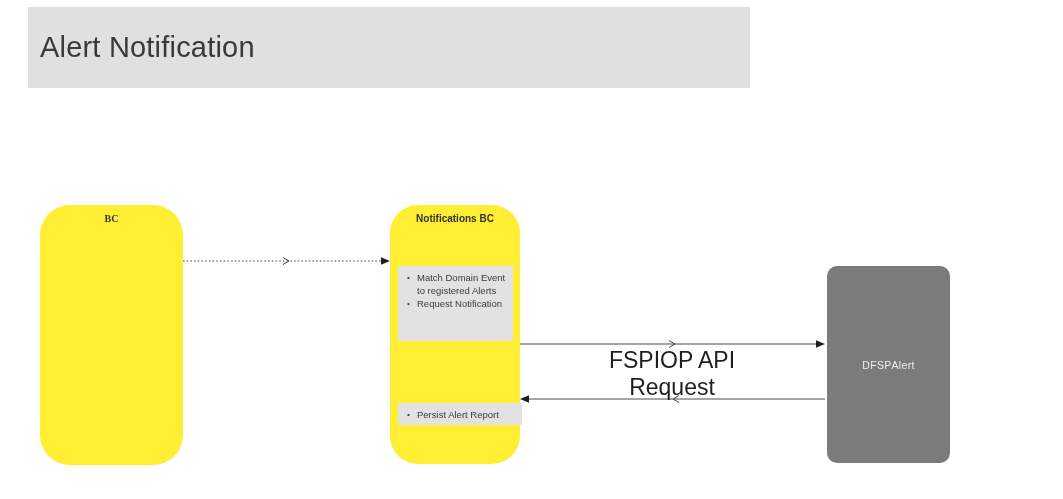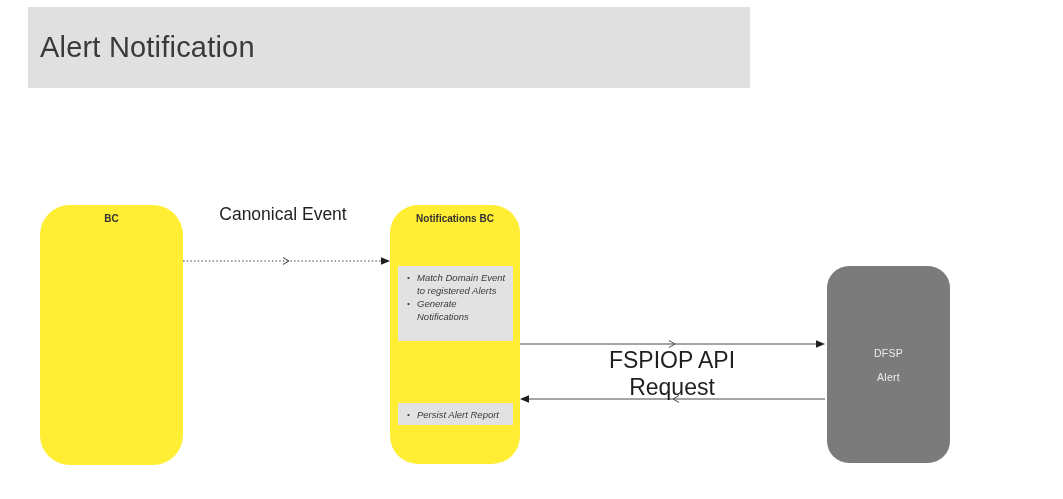--- a/index.html
+++ b/index.html
@@ -26,40 +26,40 @@
   }
   
   .node{
     position:absolute;border-radius:30px;background:var(--component-yellow);
     box-sizing:border-box;
   }
   .node .node-label{
     display:block;text-align:center;padding-top:8px;
     font-size:10px;font-weight:700;color:#333333;
   }
-  .bc-box{left:40px;top:205px;width:143px;height:260px;}
+  .bc-box{left:40px;top:205px;width:143px;height:260px;font-family:Liberation Serif, serif;}
   .notif-box{left:390px;top:205px;width:130px;height:259px;border-radius:28px;}
   
   .task-box{
-    position:absolute;background:var(--task-box-gray);box-sizing:border-box;font-style:italic;
+    position:absolute;background:var(--task-box-gray);box-sizing:border-box;
   }
   .task-box-1{left:398px;top:266px;width:115px;height:75px;padding:5px 3px 0 8px;}
-  .task-box-2{left:398px;top:403px;width:115px;height:22px;padding:0 3px 0 8px;display:flex;align-items:center;}
+  .task-box-2{left:398px;top:403px;width:124px;height:22px;padding:0 3px 0 8px;display:flex;align-items:center;}
   .task-list{margin:0;padding:0;list-style:none;}
   .task-list li{
     position:relative;padding-left:11px;font-size:9.5px;line-height:13px;color:#3A3A3A;
   }
   .task-list li::before{
     content:"•";position:absolute;left:1px;top:0;font-size:8px;color:#3A3A3A;
   }
   
   .dfsp-box{
     position:absolute;left:827px;top:266px;width:123px;height:197px;
-    border-radius:22px;background:var(--dfsp-gray);
-    display:flex;flex-direction:column;align-items:center;justify-content:center;
+    border-radius:10px;background:var(--dfsp-gray);
+    display:flex;flex-direction:row;align-items:center;justify-content:center;
   }
   .dfsp-box span{
     display:block;font-size:10.5px;line-height:24px;color:#EDEDED;text-align:center;
     letter-spacing:0.3px;
   }
   
   .edge-label{
     position:absolute;text-align:center;color:var(--text-dark);
   }
   .canonical-label{
@@ -98,31 +98,30 @@
       <path d="M679 395.5 L673 399 L679 402.5" stroke="#4A4A4A" stroke-width="1" fill="none"></path>
       <polygon points="520,399 529,395.3 529,402.7" fill="#1F1F1F"></polygon>
     </g>
   </svg>
 
   <div class="node bc-box">
     <span class="node-label">BC</span>
   </div>
 
   <div class="edge-label canonical-label">
-    <div>Canonical Event</div>
   </div>
 
   <div class="node notif-box">
     <span class="node-label">Notifications BC</span>
   </div>
 
   <div class="task-box task-box-1">
     <ul class="task-list">
       <li>Match Domain Event to registered Alerts</li>
-      <li>Generate Notifications</li>
+      <li>Request Notification</li>
     </ul>
   </div>
   <div class="task-box task-box-2">
     <ul class="task-list">
       <li>Persist Alert Report</li>
     </ul>
   </div>
 
   <div class="edge-label fspiop-label">FSPIOP API Request</div>
 

